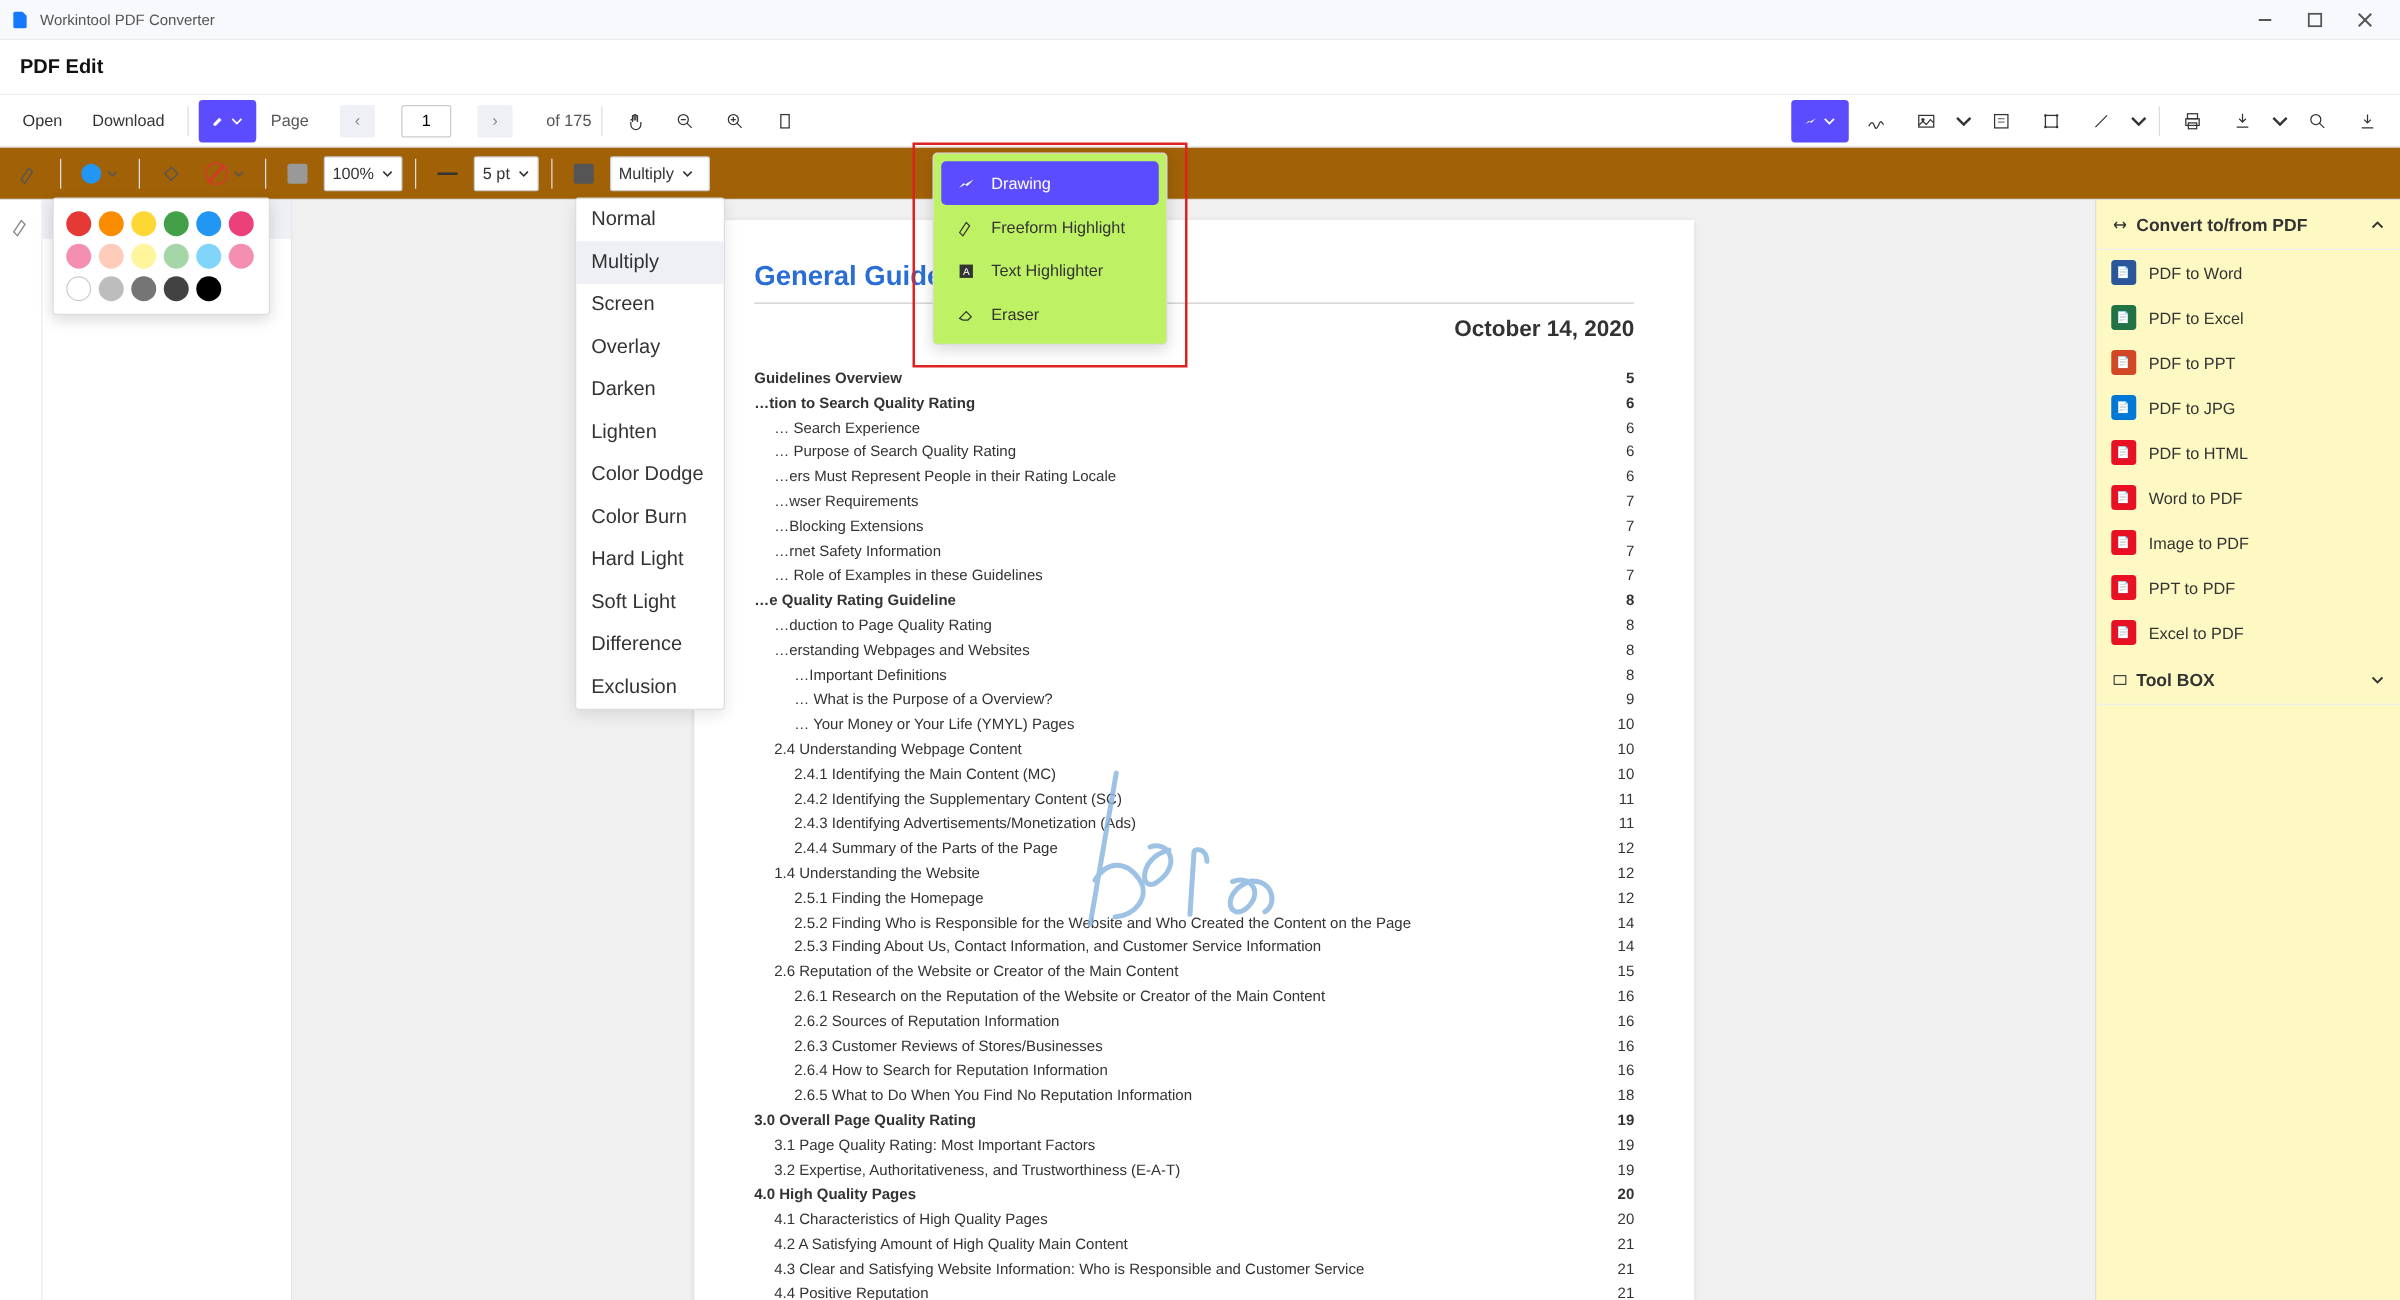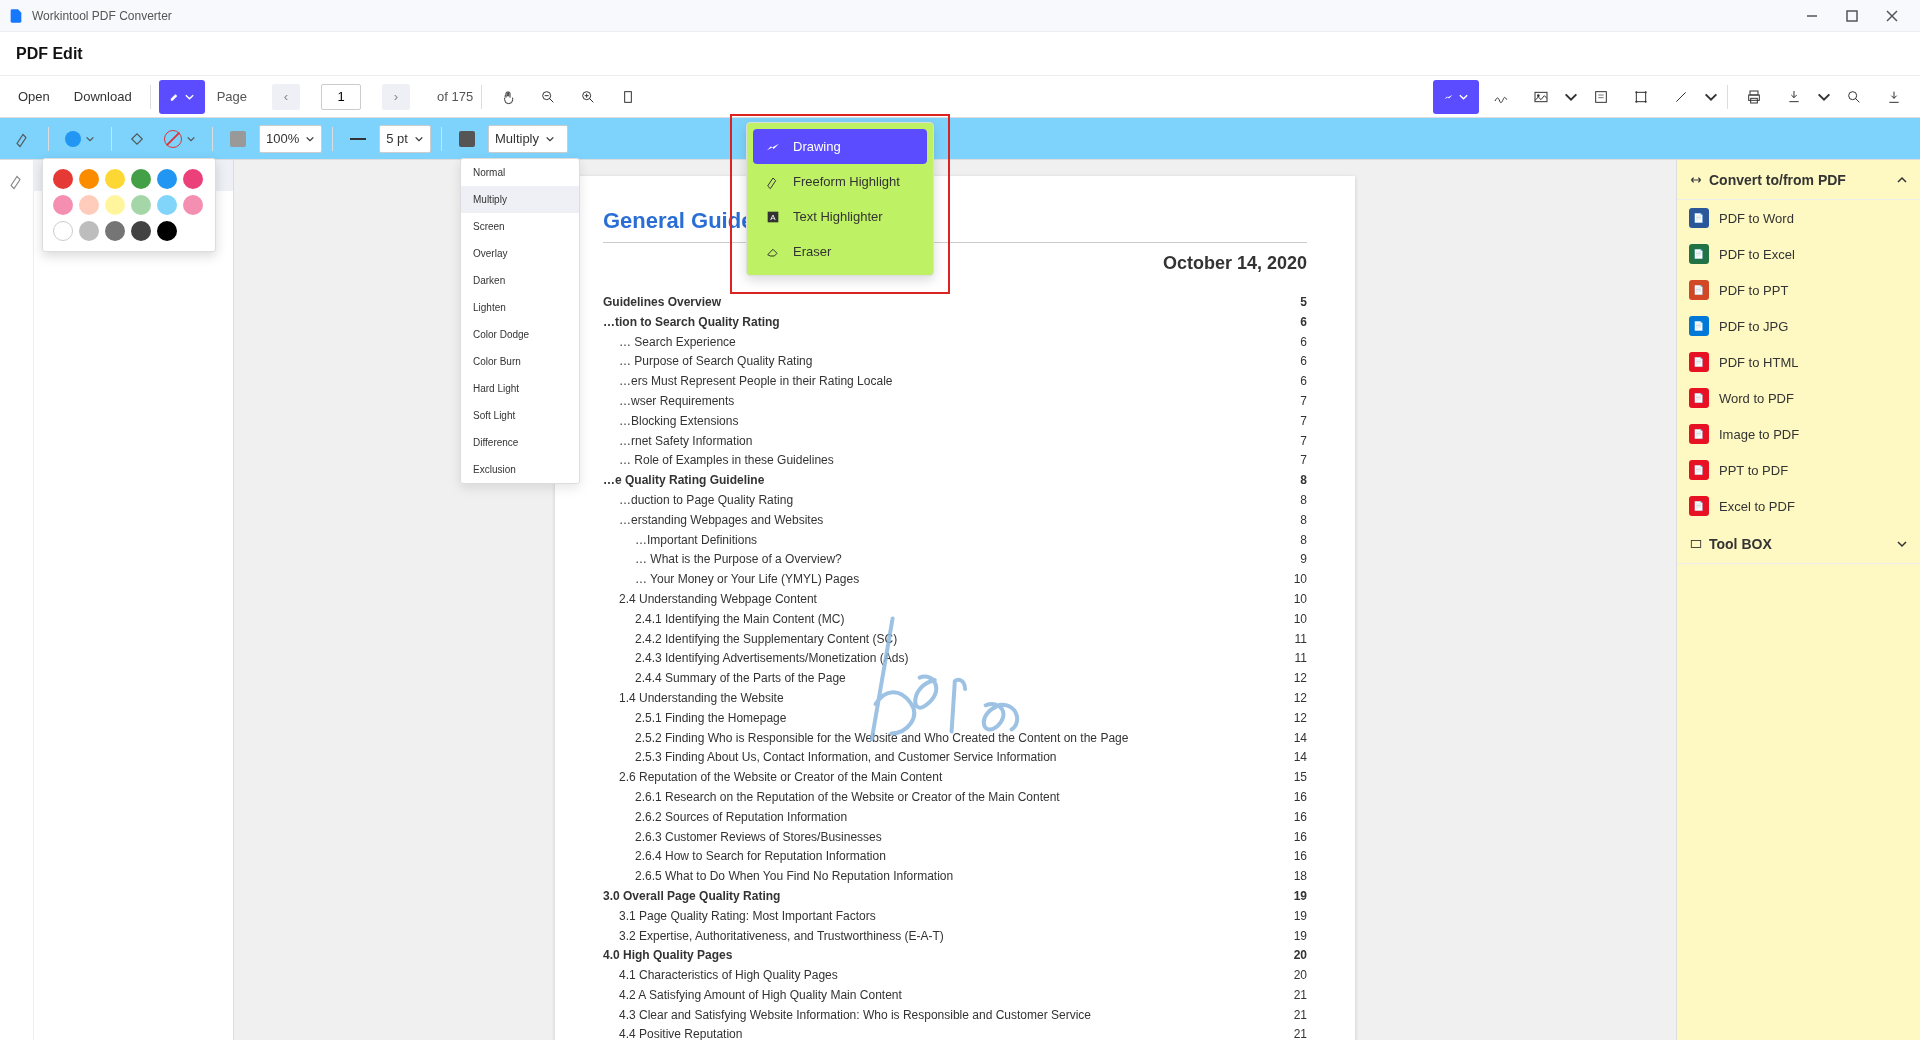--- a/index.html
+++ b/index.html
@@ -16,21 +16,21 @@
 .tb-btn.icon-only { width: 36px; padding: 0; }
 .tb-btn.primary { background: #5b4dff; color: #fff; width: 46px; }
 .tb-btn.primary .chev { margin-left: 4px; }
 .tb-sep { width: 1px; height: 24px; background: #ddd; margin: 0 4px; }
 .page-ctrl { display: flex; align-items: center; gap: 21px; margin-left: 8px; }
 .page-ctrl .lbl { font-size: 13px; color: #555; margin-right: 4px; }
 .page-ctrl .navbtn { width: 28px; height: 26px; background: #eef0f5; border: none; border-radius: 2px; cursor: pointer; color: #888; }
 .page-ctrl input { width: 40px; height: 26px; text-align: center; border: 1px solid #ccc; border-radius: 2px; font-size: 13px; }
 .page-ctrl .of { font-size: 13px; color: #555; margin-left: 6px; }
 .toolbar svg { width: 16px; height: 16px; }
-.subtoolbar { height: 42px; display: flex; align-items: center; padding: 0 8px; border-bottom: 1px solid #ddd; gap: 6px; background: #7dd3fc; }
+.subtoolbar { height: 42px; display: flex; align-items: center; padding: 0 8px; border-bottom: 1px solid #ddd; gap: 6px; background: #a16207; }
 .sub-btn { height: 30px; min-width: 30px; display: flex; align-items: center; justify-content: center; background: transparent; border: none; cursor: pointer; font-size: 13px; color: #555; border-radius: 3px; padding: 0 6px; }
 .color-swatch { width: 16px; height: 16px; border-radius: 50%; background: #2196f3; }
 .sub-sep { width: 1px; height: 24px; background: #ddd; margin: 0 4px; }
 .subtoolbar select, .subtoolbar .sel { height: 28px; border: 1px solid #ccc; background: #fff; font-size: 13px; padding: 0 6px; border-radius: 2px; cursor: pointer; display: flex; align-items: center; gap: 6px; }
 .line-icon { width: 16px; height: 2px; background: #333; }
 .fillsq { width: 16px; height: 16px; background: #999; border-radius: 2px; }
 .no-fill { width: 18px; height: 18px; border: 1.5px solid #d33; border-radius: 50%; position: relative; }
 .no-fill::after { content: ''; position: absolute; width: 2px; height: 18px; background: #d33; transform: rotate(45deg); left: 7px; top: -1px; }
 .content-area { display: flex; height: calc(1040px - 32px - 44px - 42px - 42px); }
 .thumb-col { width: 234px; border-right: 1px solid #ddd; display: flex; position: relative; }
@@ -53,21 +53,21 @@
 .toc-row.l2 .txt { padding-left: 32px; }
 .right-panel { width: 244px; border-left: 1px solid #ddd; background: #fef9c3; }
 .rp-header { height: 40px; display: flex; align-items: center; padding: 0 12px; font-size: 14px; font-weight: 600; border-bottom: 1px solid #eee; justify-content: space-between; }
 .rp-item { height: 36px; display: flex; align-items: center; padding: 0 12px; font-size: 13px; cursor: pointer; gap: 10px; }
 .rp-icon { width: 20px; height: 20px; border-radius: 3px; display: flex; align-items: center; justify-content: center; font-size: 9px; font-weight: bold; color: #fff; }
 .color-popup { position: absolute; top: 158px; left: 42px; background: #fff; border: 1px solid #ddd; box-shadow: 0 4px 12px rgba(0,0,0,0.15); border-radius: 3px; padding: 10px; z-index: 100; }
 .color-grid { display: grid; grid-template-columns: repeat(6, 22px); gap: 4px; }
 .color-dot { width: 20px; height: 20px; border-radius: 50%; cursor: pointer; }
 .color-dot.white { border: 1px solid #ccc; }
 .blend-popup { position: absolute; top: 158px; left: 460px; background: #fff; border: 1px solid #ddd; box-shadow: 0 4px 12px rgba(0,0,0,0.1); border-radius: 3px; z-index: 100; width: 120px; }
-.blend-item { padding: 8px 12px; font-size: 10px; cursor: pointer; }
+.blend-item { padding: 8px 12px; font-size: 16px; cursor: pointer; }
 .blend-item:hover, .blend-item.sel { background: #eef0f5; }
 .draw-popup { position: absolute; top: 122px; left: 746px; width: 188px; background: #bef264; border: 1px solid #ddd; box-shadow: 0 4px 12px rgba(0,0,0,0.15); border-radius: 4px; padding: 6px; z-index: 110; }
 .draw-popup-outer { position: absolute; top: 114px; left: 730px; width: 220px; height: 180px; border: 2px solid #d22; z-index: 105; }
 .dp-item { height: 35px; display: flex; align-items: center; padding: 0 12px; gap: 12px; font-size: 13px; border-radius: 4px; cursor: pointer; }
 .dp-item.active { background: #5b4dff; color: #fff; }
 .dp-item svg { width: 16px; height: 16px; }
 .handwriting { position: absolute; top: 430px; left: 300px; color: #8cb8e0; font-family: cursive; font-size: 48px; opacity: 0.85; pointer-events: none; transform: rotate(-2deg); }
 .stroke { stroke: #8cb8e0; stroke-width: 4; fill: none; stroke-linecap: round; }
 .chev-svg { width: 10px; height: 10px; }
 </style>

